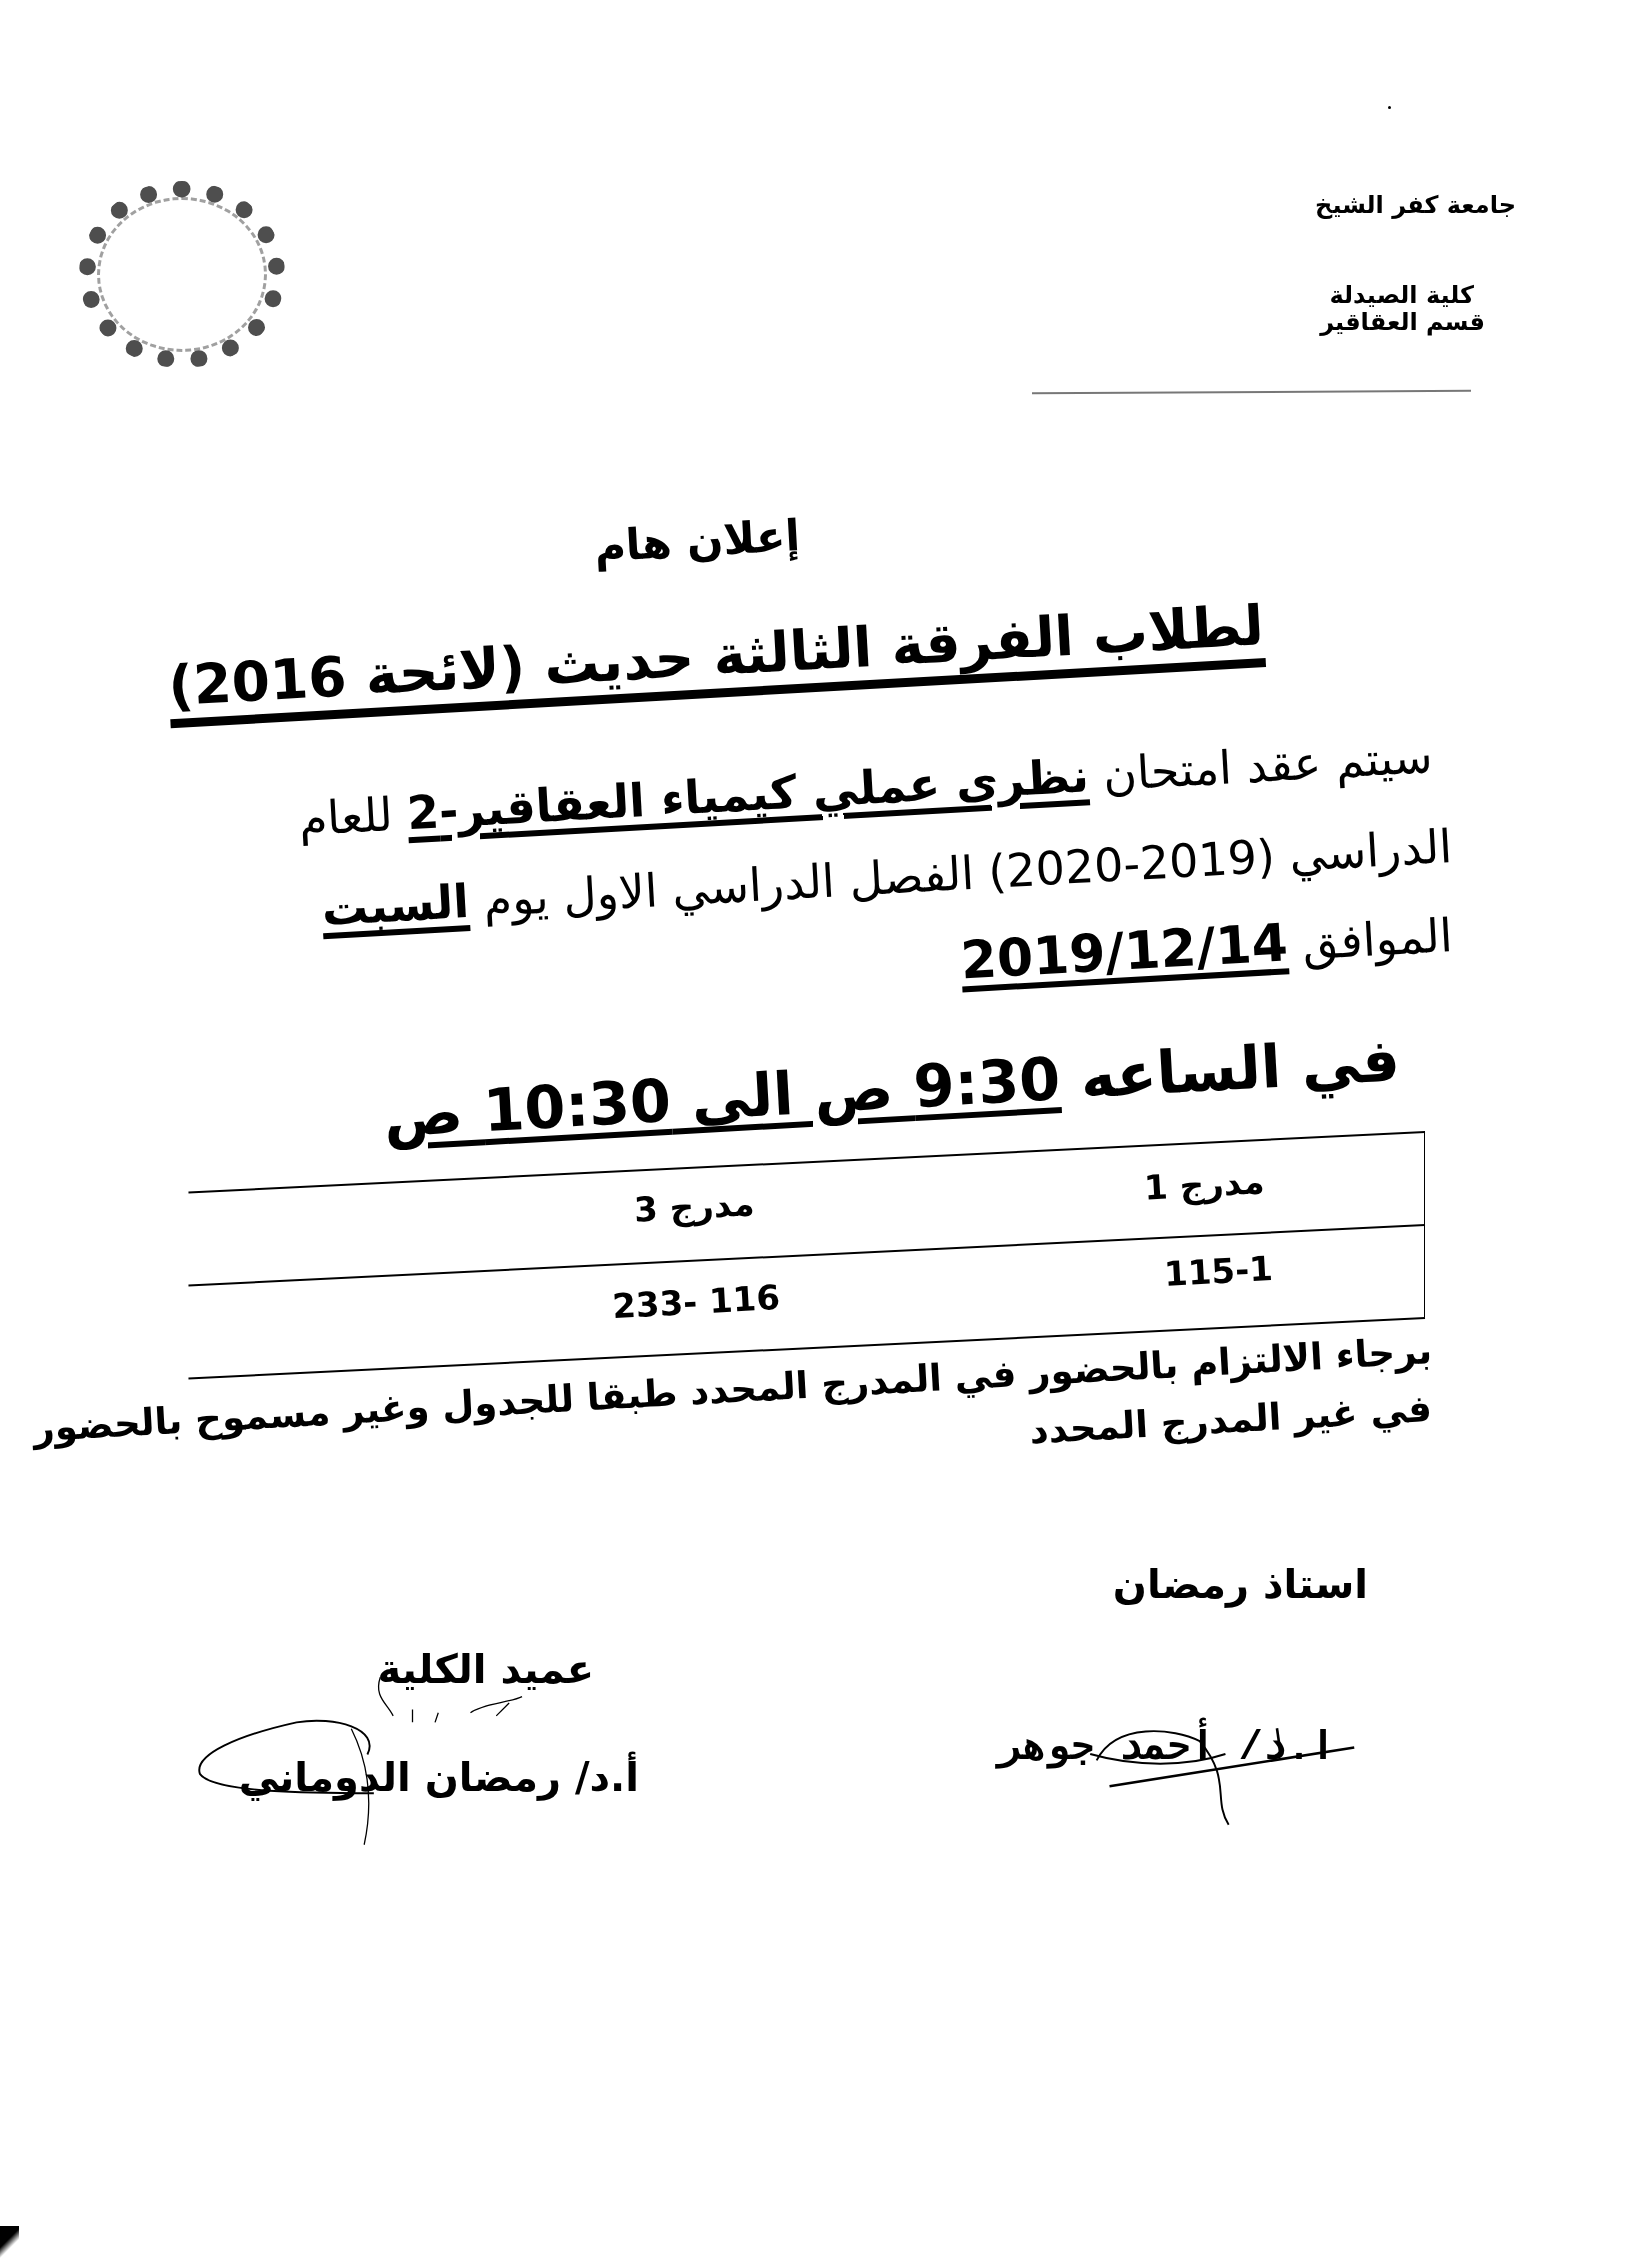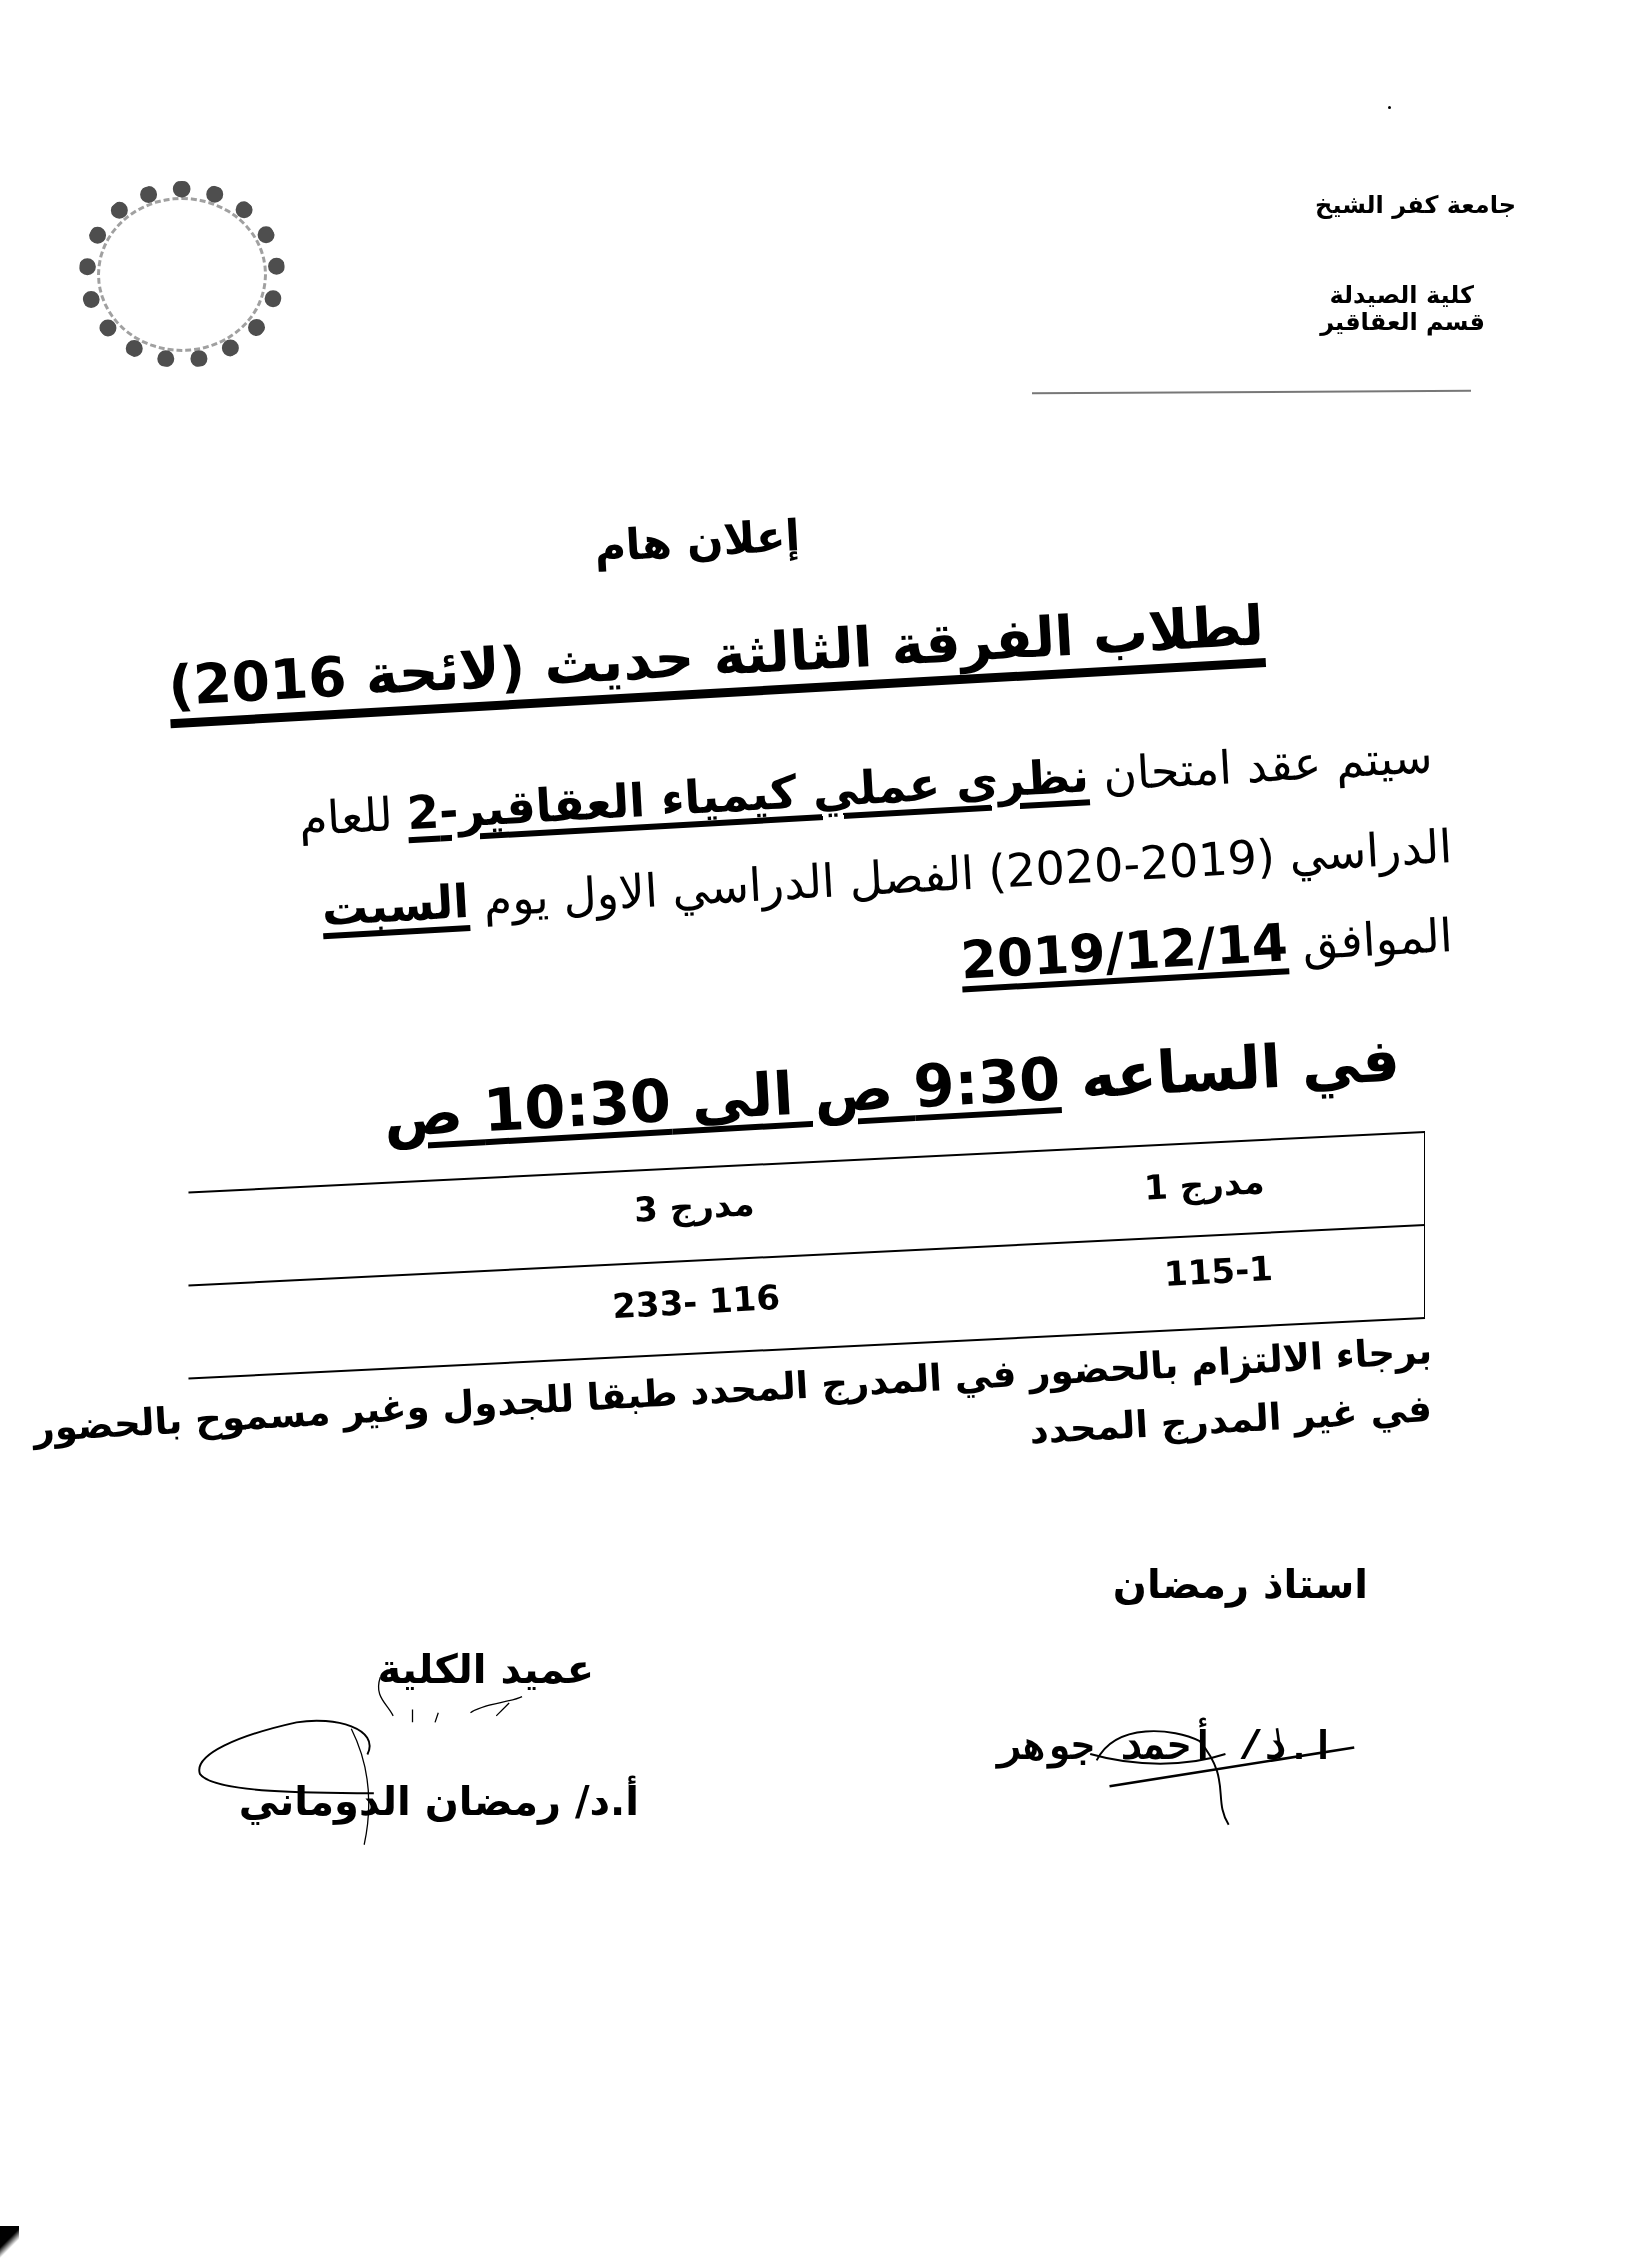--- a/index.html
+++ b/index.html
@@ -90,16 +90,16 @@
 </svg>
 <div class="sig-name rtl" style="right:310px; top:1722px;font-family:Liberation Mono, monospace;">ا.د/ أحمد جوهر</div>
 
 <div class="sig-title rtl" style="right:1051px; top:1600px;margin-top:46px;">عميد الكلية</div>
 <svg class="signature" style="left:187px; top:1677px;" width="451" height="168" viewBox="0 0 700 260">
   <path d="M280,120 C300,80 230,60 170,70 C80,90 10,120 20,150 C40,180 200,180 290,180" fill="none" stroke="#000" stroke-width="3"></path>
   <path d="M255,80 C280,130 290,190 275,260" fill="none" stroke="#000" stroke-width="2"></path>
   <path d="M300,0 C290,30 310,40 320,60" fill="none" stroke="#000" stroke-width="2"></path>
   <path d="M350,50 L350,70 M390,55 L385,70 M440,55 C460,40 500,40 520,30 M480,60 L500,40" fill="none" stroke="#000" stroke-width="2"></path>
 </svg>
-<div class="sig-name rtl" style="right:1006px; top:1754px;margin-top:24px;">أ.د/ رمضان الدوماني</div>
+<div class="sig-name rtl" style="right:1006px; top:1754px;">أ.د/ رمضان الدوماني</div>
 
 <div class="corner"></div>
 
 
 </body></html>

